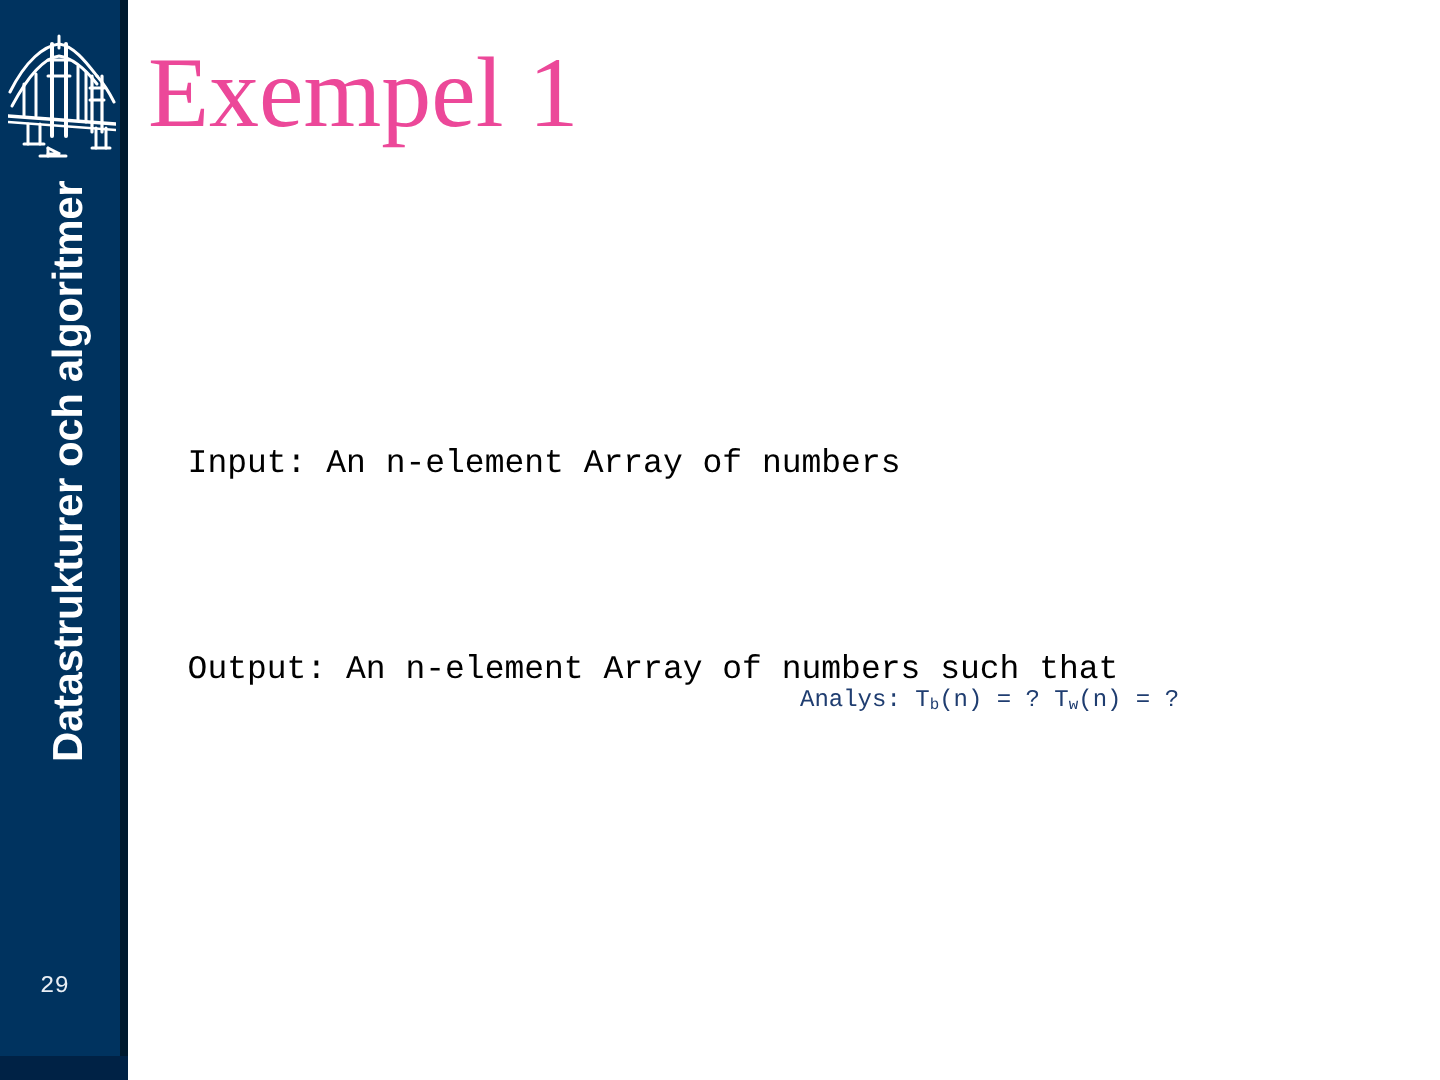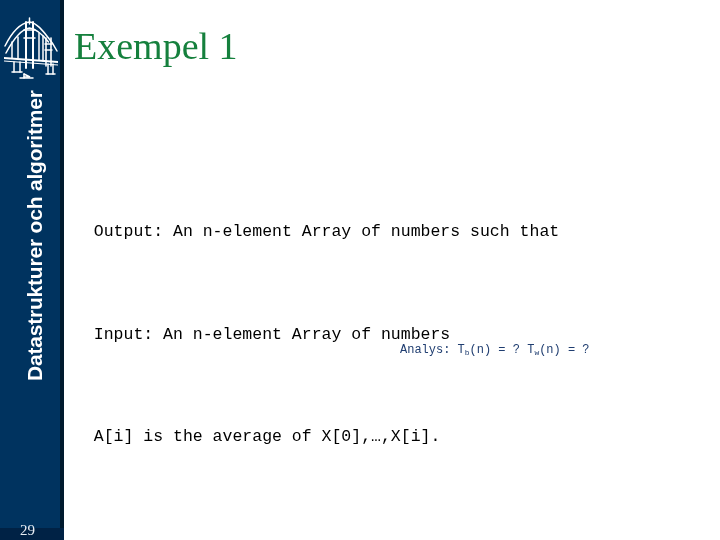--- a/index.html
+++ b/index.html
@@ -73,35 +73,35 @@
     line-height: 36px;
     text-align: center;
     letter-spacing: -0.2px;
     white-space: nowrap;
   }
 
   
   .page-number {
     position: absolute;
     left: 20px;
-    top: 521px;
+    top: 484px;
     color: #e8eef4;
-    font-family: Liberation Serif, serif;
-    font-size: 15px;
+    font-family: Liberation Mono, monospace;
+    font-size: 12px;
     line-height: 18px;
   }
 
   
   .slide-title {
     position: absolute;
     left: 74px;
     top: 22px;
-    color: #15803d;
+    color: #ec4899;
     font-family: "Liberation Serif", serif;
-    font-size: 38px;
+    font-size: 50px;
     line-height: 48px;
     white-space: nowrap;
   }
 
   
   .code-block {
     position: absolute;
     left: 74px;
     top: 117px;
     width: 620px;
@@ -190,25 +190,24 @@
 
   <div class="course-title">Datastrukturer och algoritmer</div>
 
   <div class="page-number">29</div>
 
   <div class="slide-title">Exempel 1</div>
 
   <div class="code-block">
 
 
+    <div class="code-line">  Input: An n-element Array of numbers</div>
+
     <div class="code-line">  Output: An n-element Array of numbers such that</div>
 
-    <div class="code-line">  Input: An n-element Array of numbers</div>
-
-    <div class="code-line">  A[i] is the average of X[0],…,X[i].</div>
 
     
 
     
 
     
 
     
 
     

